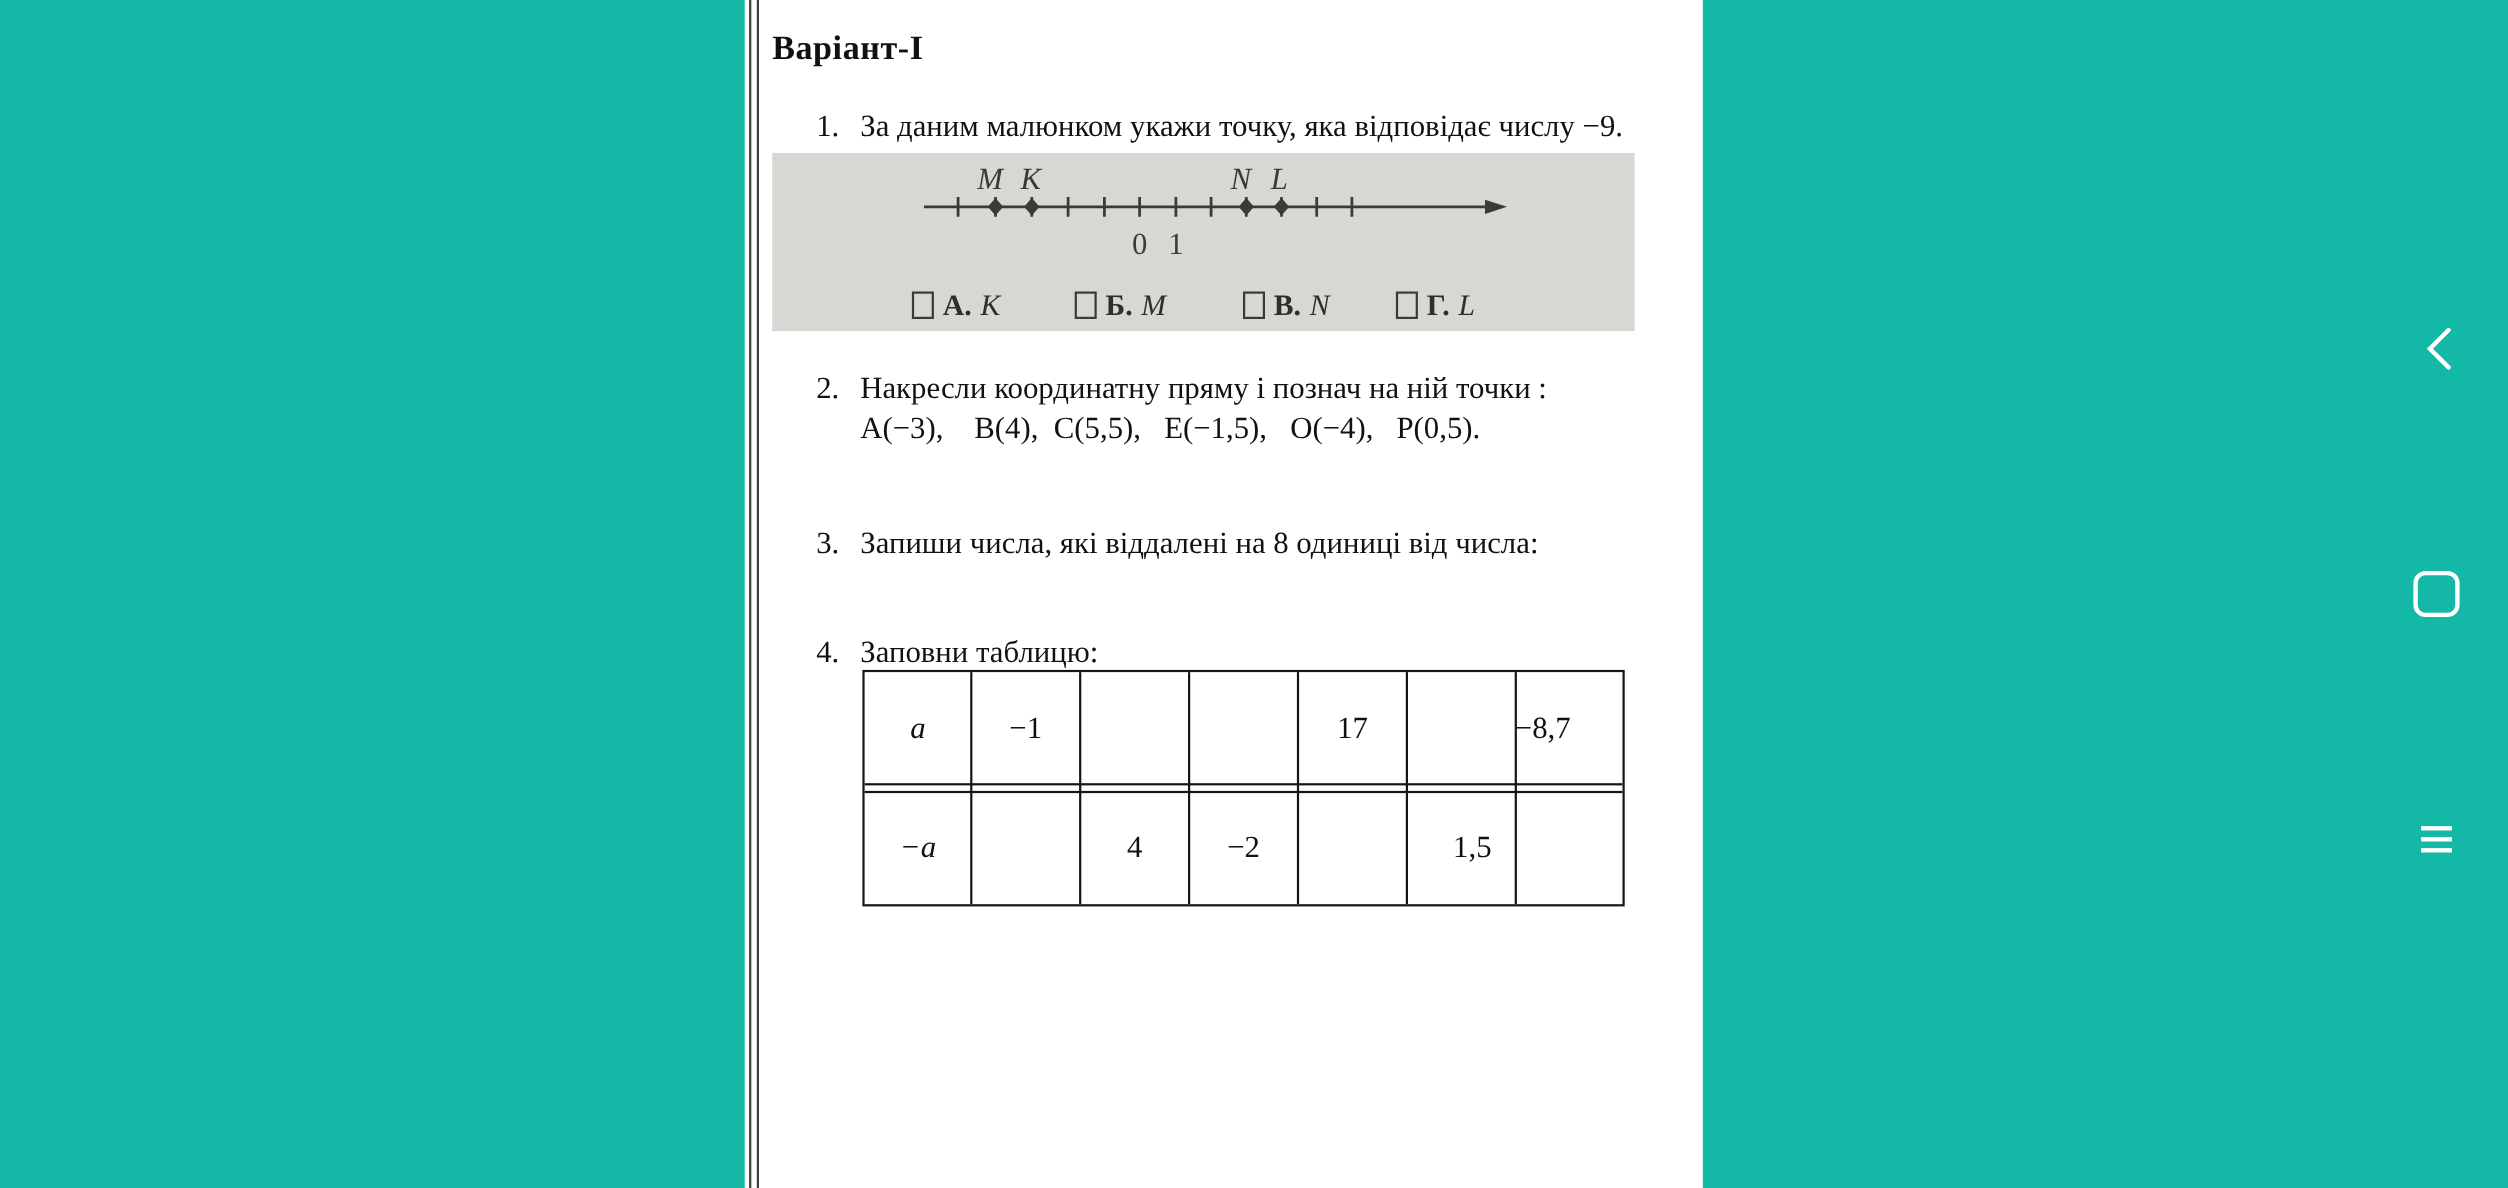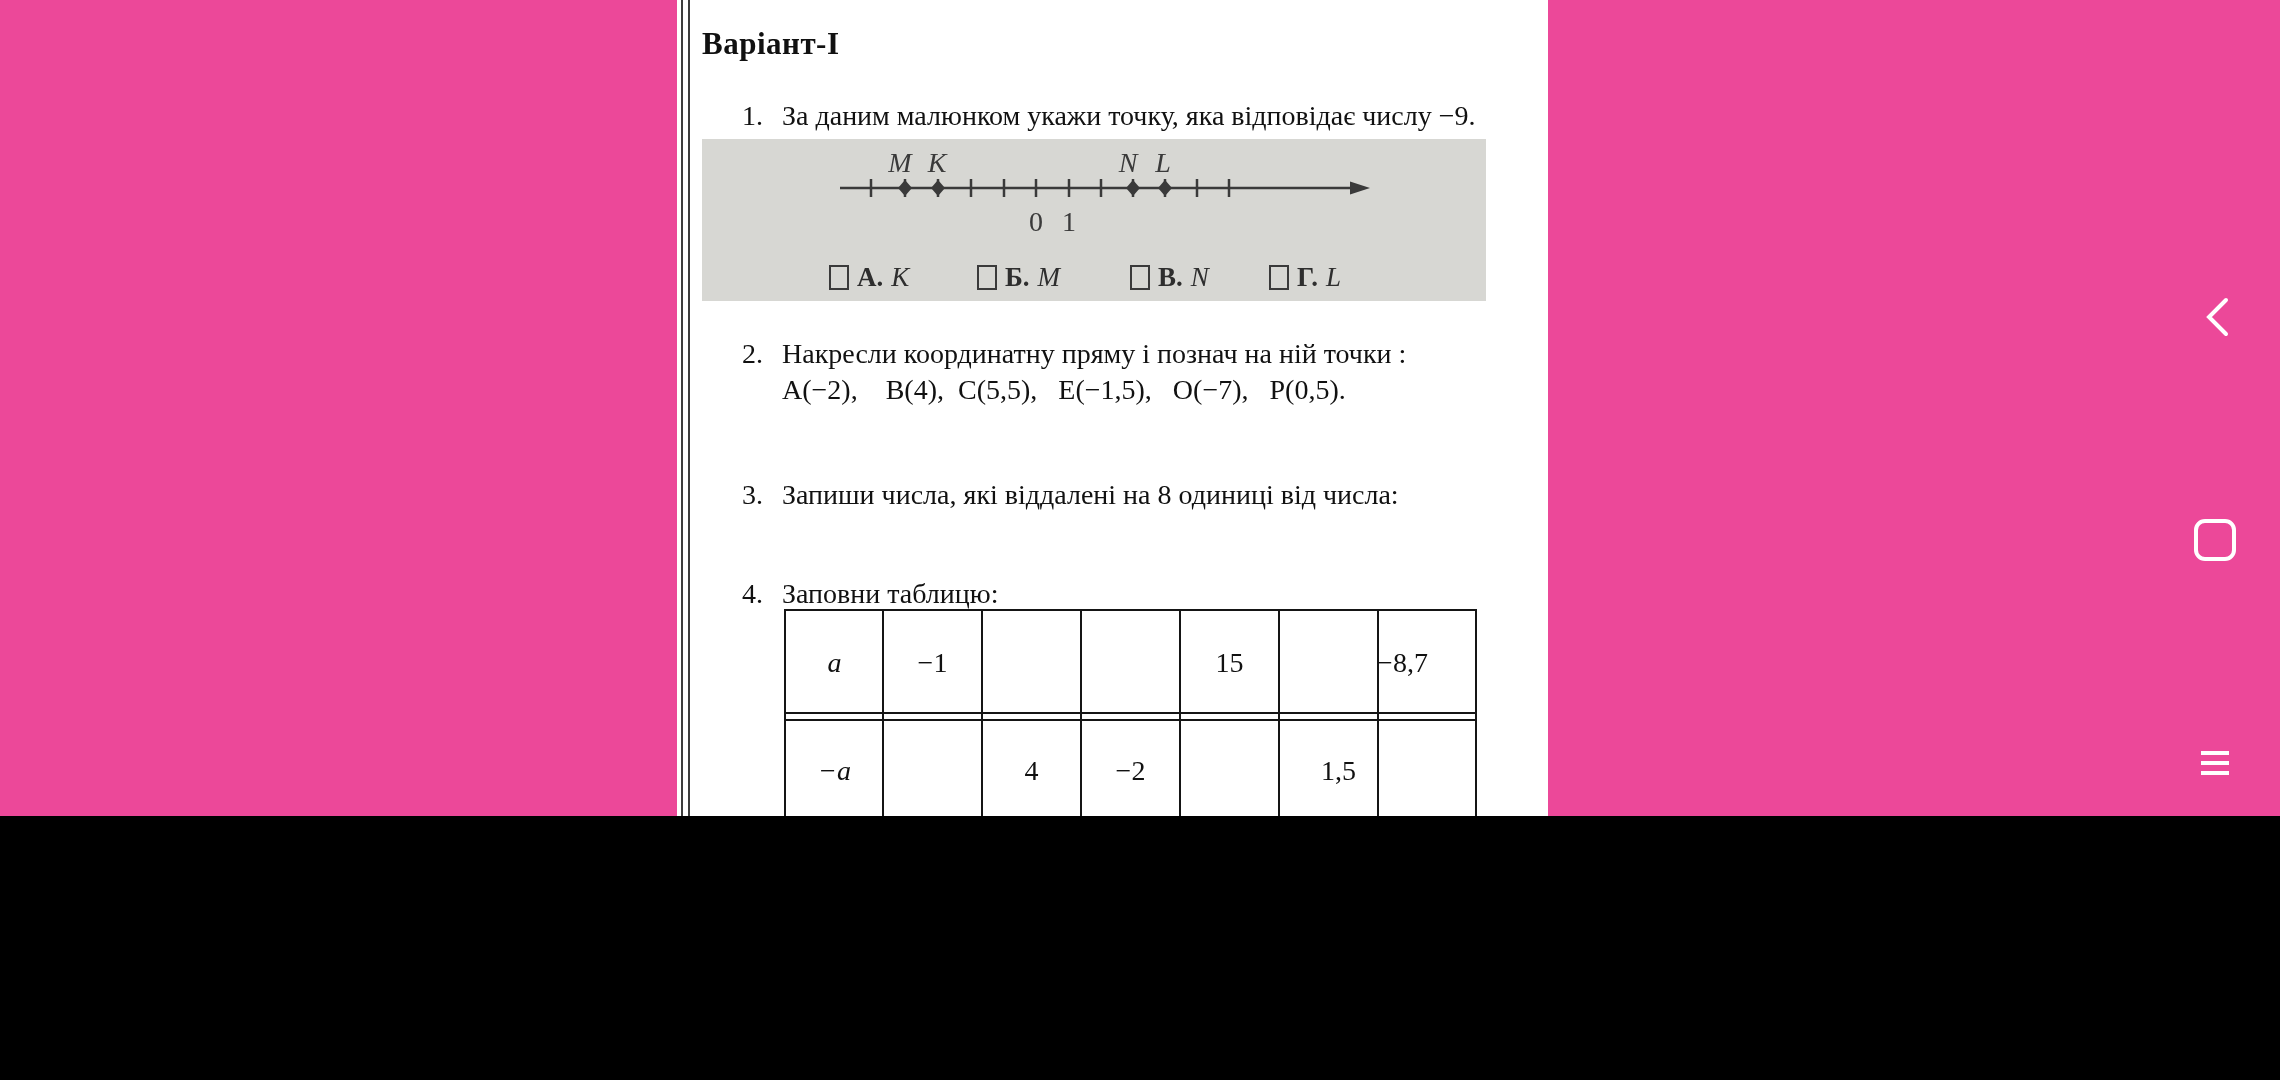--- a/index.html
+++ b/index.html
@@ -1,20 +1,20 @@
 <!DOCTYPE html>
 <html><head>
 <meta charset="utf-8">
 <style>
   * { margin: 0; padding: 0; box-sizing: border-box; }
   html, body { background: #000; }
   .screen {
     position: relative;
-    width: 2280px; height: 816px;
-    background: #ec4899;
+    width: 2280px; height: 1080px;
+    background: #14b8a6;
     overflow: hidden;
     font-family: "Liberation Serif", serif;
   }
   
   .page {
     position: absolute;
     left: 677px; top: 0; width: 871px; height: 1080px;
     background: #ffffff;
   }
   .edge-line { position: absolute; top: 0; height: 1080px; width: 2px; background: #3d3d3d; }
@@ -157,21 +157,21 @@
       <span class="cbx"></span>
       <b>Г.</b>
       <i>L</i>
     </div>
   </div>
 
   <div class="q" style="left:742px; top:336px;">
     <span class="qnum">2.</span>
     <span class="qtext">Накресли координатну пряму і познач на ній точки :</span>
   </div>
-  <div class="subline" style="top:372px;">А(−2),    В(4),  С(5,5),   Е(−1,5),   О(−7),   Р(0,5).</div>
+  <div class="subline" style="top:372px;">А(−3),    В(4),  С(5,5),   Е(−1,5),   О(−4),   Р(0,5).</div>
 
   <div class="q" style="left:742px; top:477px;">
     <span class="qnum">3.</span>
     <span class="qtext"><span class="squiggle">Запиши</span><span> числа, які віддалені на 8 одиниці від числа:</span></span>
   </div>
 
   <div class="q" style="left:742px; top:576px;">
     <span class="qnum">4.</span>
     <span class="qtext">Заповни таблицю:</span>
   </div>
@@ -183,21 +183,21 @@
     <div class="vline" style="left:393px"></div>
     <div class="vline" style="left:492px"></div>
     <div class="vline" style="left:591px"></div>
     <div class="hline" style="top:101px"></div>
     <div class="hline" style="top:108px"></div>
 
     <span class="cell r0 c0 it">a</span>
     <span class="cell r0 c1">−1</span>
     <span class="cell r0 c2"></span>
     <span class="cell r0 c3"></span>
-    <span class="cell r0 c4">15</span>
+    <span class="cell r0 c4">17</span>
     <span class="cell r0 c5"></span>
     <span class="cell r0 c6">−8,7</span>
 
     <span class="cell r1 c0 it">−a</span>
     <span class="cell r1 c1"></span>
     <span class="cell r1 c2">4</span>
     <span class="cell r1 c3">−2</span>
     <span class="cell r1 c4"></span>
     <span class="cell r1 c5">1,5</span>
     <span class="cell r1 c6"></span>

